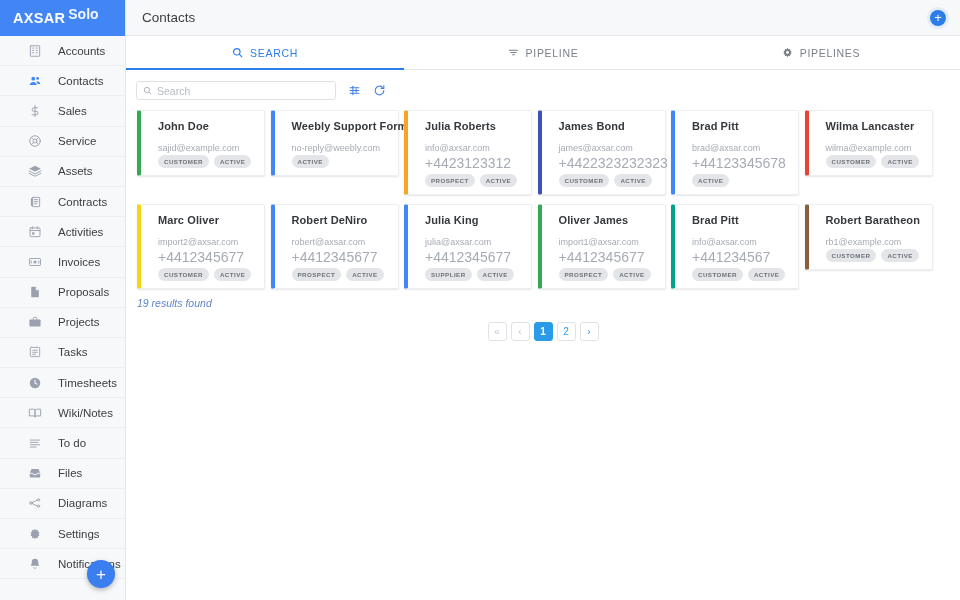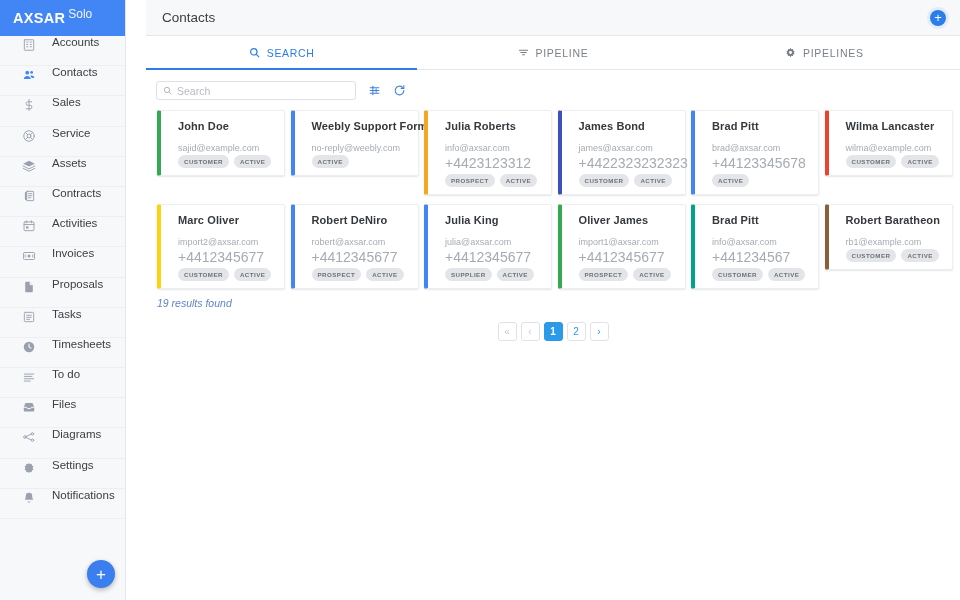--- a/index.html
+++ b/index.html
@@ -2,44 +2,44 @@
 <html><head>
 <meta charset="utf-8">
 <style>
   * { box-sizing: border-box; margin: 0; padding: 0; }
   html, body {
     width: 960px; height: 600px;
     font-family: "Liberation Sans", sans-serif;
     background: #ffffff;
     overflow: hidden;
   }
-  .app { display: flex; width: 960px; height: 512px; position: relative; gap: 20px; }
+  .app { display: flex; width: 960px; height: 512px; position: relative; }
 
   
   .sidebar {
     width: 126px; height: 600px;
     background: #f7f8fa;
     border-right: 1px solid #e4e6ec;
     flex: 0 0 126px;
     overflow: hidden;
     position: relative;
   }
   .brand {
     height: 36px; background: #4285f4;
     display: flex; align-items: center; padding-left: 13px;
     color: #fff;
   }
   .brand-name { font-size: 14.5px; font-weight: bold; letter-spacing: .3px; }
-  .brand-sup { font-size: 12px; margin-left: 3px; position: relative; top: -4px; opacity: .92; }
+  .brand-sup { font-size: 14px; margin-left: 3px; position: relative; top: -4px; opacity: .92; font-weight: bold; }
 
   .nav { list-style: none; }
   .nav-item {
     height: 30.2px;
-    display: flex; 
-    padding-left: 18px;
+    display: flex; align-items: center;
+    padding-left: 24px;
     border-bottom: 1px solid #eceef2;
     color: #3d4043;
     cursor: pointer;
   }
   .nav-item .ico {
     width: 22px; height: 18px; flex: 0 0 22px;
     display: flex; align-items: center; justify-content: center;
     color: #9aa0ad;
   }
   .nav-item .ico svg { display: block; }
@@ -256,36 +256,54 @@
             <svg width="14" height="14" viewBox="0 0 24 24" fill="none" stroke="currentColor" stroke-width="1.6" stroke-linecap="round" stroke-linejoin="round">
               <path d="M14 3H7a1.5 1.5 0 0 0-1.5 1.5v15A1.5 1.5 0 0 0 7 21h10a1.5 1.5 0 0 0 1.5-1.5V7.5z" fill="currentColor" stroke="none"></path>
               <polyline points="14,3 14,8 19,8" fill="#f7f8fa" stroke="#f7f8fa"></polyline>
             </svg>
           </span>
           <span class="nav-label">Proposals</span>
         </li>
         <li class="nav-item">
           <span class="ico">
             <svg width="14" height="14" viewBox="0 0 24 24" fill="none" stroke="currentColor" stroke-width="1.6" stroke-linecap="round" stroke-linejoin="round">
+              <rect x="2.5" y="7.5" width="19" height="12" rx="1.6" fill="currentColor" stroke="none"></rect>
+              <path d="M9 7.5V5.5A1.5 1.5 0 0 1 10.5 4h3A1.5 1.5 0 0 1 15 5.5v2"></path>
+            </svg>
+          </span>
+          <span class="nav-label">Projects</span>
+        </li>
+        <li class="nav-item">
+          <span class="ico">
+            <svg width="14" height="14" viewBox="0 0 24 24" fill="none" stroke="currentColor" stroke-width="1.6" stroke-linecap="round" stroke-linejoin="round">
               <rect x="4" y="4" width="16" height="16" rx="1.6"></rect>
               <line x1="8" y1="9" x2="16" y2="9"></line>
               <line x1="8" y1="12.5" x2="16" y2="12.5"></line>
               <line x1="8" y1="16" x2="13" y2="16"></line>
             </svg>
           </span>
           <span class="nav-label">Tasks</span>
         </li>
         <li class="nav-item">
           <span class="ico">
             <svg width="14" height="14" viewBox="0 0 24 24" fill="none" stroke="currentColor" stroke-width="1.6" stroke-linecap="round" stroke-linejoin="round">
               <circle cx="12" cy="12" r="9" fill="currentColor" stroke="none"></circle>
               <polyline points="12,7 12,12 15.5,14" stroke="#f7f8fa" stroke-width="1.8"></polyline>
             </svg>
           </span>
           <span class="nav-label">Timesheets</span>
+        </li>
+        <li class="nav-item">
+          <span class="ico">
+            <svg width="14" height="14" viewBox="0 0 24 24" fill="none" stroke="currentColor" stroke-width="1.6" stroke-linecap="round" stroke-linejoin="round">
+              <path d="M3 5.5h6.5a2.5 2.5 0 0 1 2.5 2.5v11a2 2 0 0 0-2-2H3z"></path>
+              <path d="M21 5.5h-6.5A2.5 2.5 0 0 0 12 8v11a2 2 0 0 1 2-2h7z"></path>
+            </svg>
+          </span>
+          <span class="nav-label">Wiki/Notes</span>
         </li>
         <li class="nav-item">
           <span class="ico">
             <svg width="14" height="14" viewBox="0 0 24 24" fill="none" stroke="currentColor" stroke-width="1.6" stroke-linecap="round" stroke-linejoin="round">
               <line x1="4" y1="7" x2="20" y2="7"></line>
               <line x1="4" y1="11" x2="17" y2="11"></line>
               <line x1="4" y1="15" x2="20" y2="15"></line>
               <line x1="4" y1="19" x2="14" y2="19"></line>
             </svg>
           </span>

